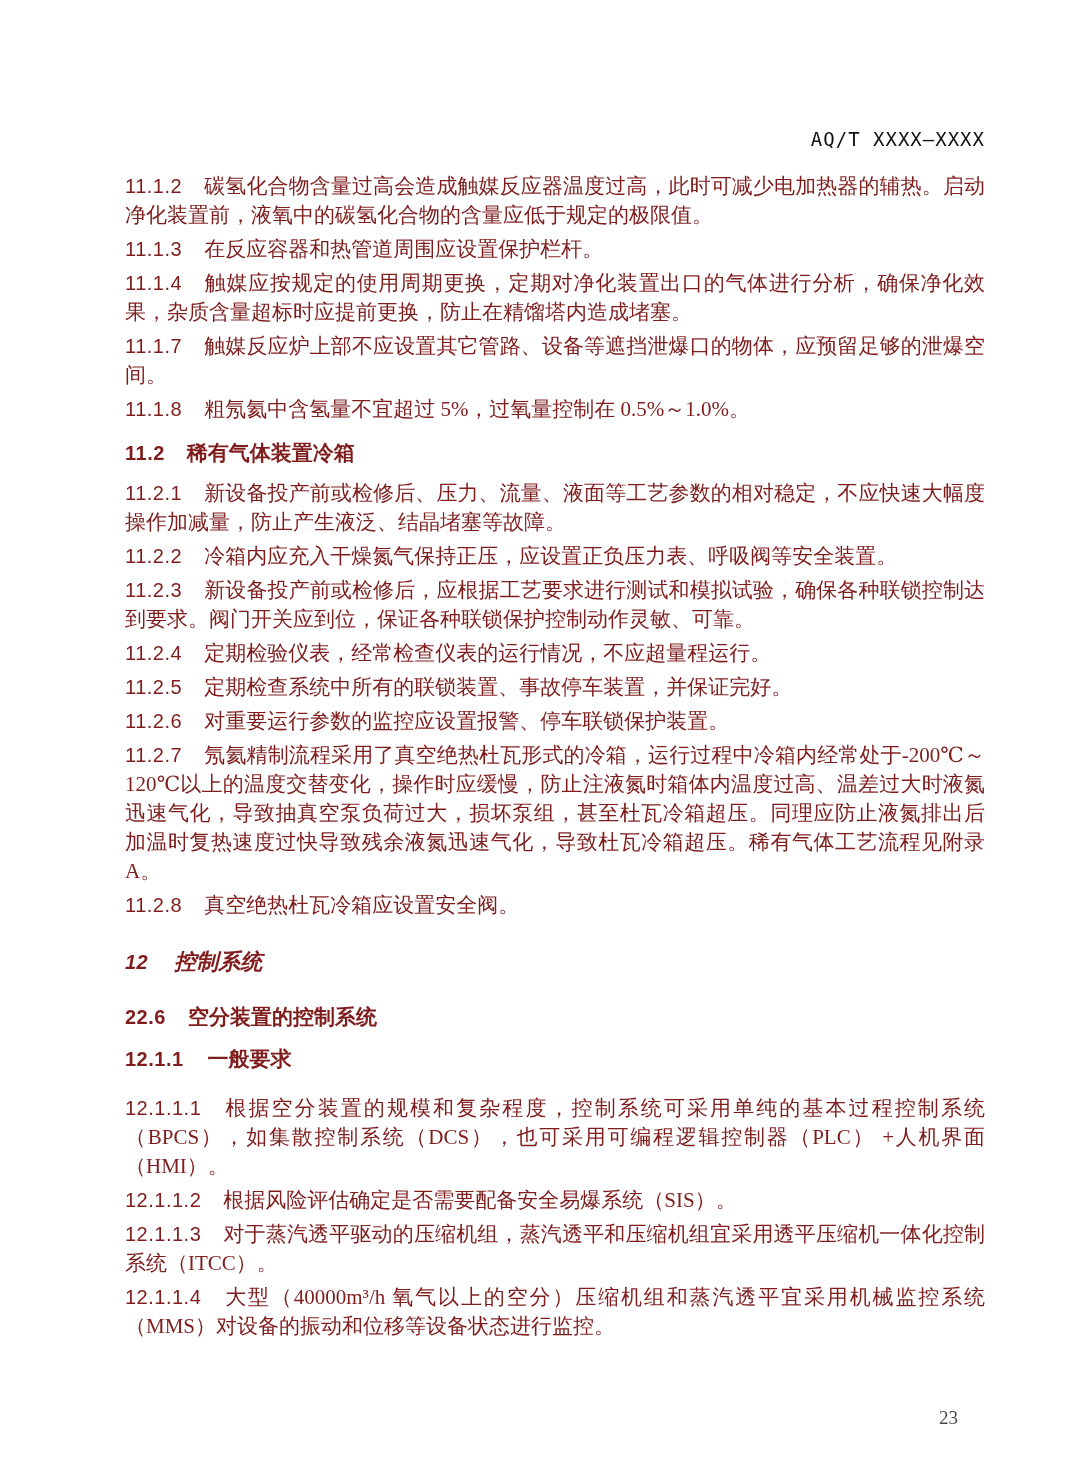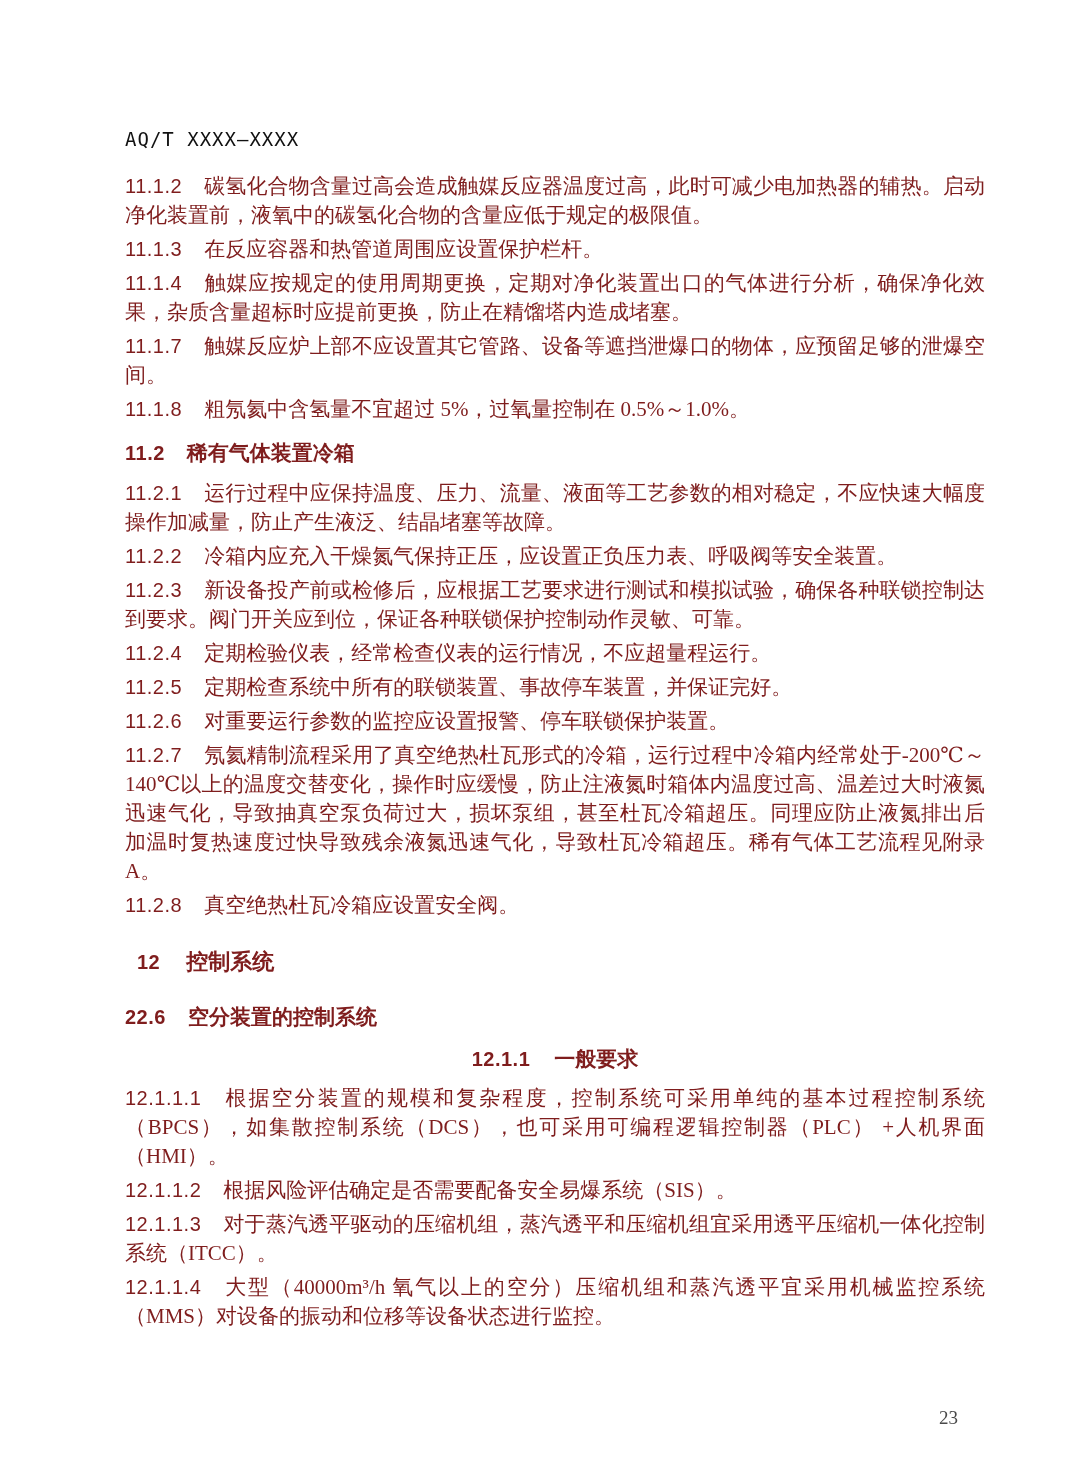--- a/index.html
+++ b/index.html
@@ -13,20 +13,21 @@
     height: 1459px;
     margin: 0 auto;
     background: #ffffff;
     color: #1f1f1f;
     font-family: "Liberation Serif", "DejaVu Serif", serif;
     box-sizing: border-box;
     padding: 128px 95px 0 125px;
     overflow: hidden;
   }
   .doc-header {
+    text-align: right;
     font-family: "DejaVu Sans Mono", "Liberation Mono", monospace;
     font-size: 19px;
     letter-spacing: 1px;
     color: #111111;
     margin: 0 0 22px 0;
   }
   .doc-body { width: 860px; }
   .para {
     margin: 0 0 5px 0;
     text-align: justify;
@@ -44,32 +45,32 @@
   }
   .para.heading1,
   .para.heading2,
   .para.heading3 {
     font-family: "Liberation Sans", "DejaVu Sans", sans-serif;
     font-weight: bold;
     text-align: left;
   }
   .para.heading1 {
     font-size: 22px;
-    margin: 27px 0 25px 12px;
+    margin: 27px 0 25px 0;
+    font-style: italic;
   }
   .para.heading1 .num { font-weight: bold; padding-right: 26px; }
   .para.heading2 {
     font-size: 21px;
     margin: 14px 0 11px 0;
   }
   .para.heading2 .num { font-weight: bold; }
   .para.heading3 {
     font-size: 21px;
-    margin: 12px 0 10px 0;
-    text-align: center;
+    margin: 12px 0 20px 0;
   }
   .para.heading3 .num { font-weight: bold; padding-right: 24px; }
   .page-footer {
     position: absolute;
     right: 95px;
     bottom: 30px;
     width: 200px;
     text-align: right;
     padding-right: 27px;
     box-sizing: border-box;
@@ -92,33 +93,33 @@
   <p class="para"><span class="num">11.1.4</span><span class="txt">触媒应按规定的使用周期更换，定期对净化装置出口的气体进行分析，确保净化效果，杂质含量超标时应提前更换，防止在精馏塔内造成堵塞。</span></p>
 
 
 
   <p class="para"><span class="num">11.1.7</span><span class="txt">触媒反应炉上部不应设置其它管路、设备等遮挡泄爆口的物体，应预留足够的泄爆空间。</span></p>
 
   <p class="para"><span class="num">11.1.8</span><span class="txt">粗氖氦中含氢量不宜超过 5%，过氧量控制在 0.5%～1.0%。</span></p>
 
   <p class="para heading2"><span class="num">11.2</span><span class="txt">稀有气体装置冷箱</span></p>
 
-  <p class="para"><span class="num">11.2.1</span><span class="txt">运行过程中应保持温度、压力、流量、液面等工艺参数的相对稳定，不应快速大幅度操作加减量，防止产生液泛、结晶堵塞等故障。</span></p>
+  <p class="para"><span class="num">11.2.1</span><span class="txt">新设备投产前或检修后、压力、流量、液面等工艺参数的相对稳定，不应快速大幅度操作加减量，防止产生液泛、结晶堵塞等故障。</span></p>
 
   <p class="para"><span class="num">11.2.2</span><span class="txt">冷箱内应充入干燥氮气保持正压，应设置正负压力表、呼吸阀等安全装置。</span></p>
 
   <p class="para"><span class="num">11.2.3</span><span class="txt">新设备投产前或检修后，应根据工艺要求进行测试和模拟试验，确保各种联锁控制达到要求。阀门开关应到位，保证各种联锁保护控制动作灵敏、可靠。</span></p>
 
   <p class="para"><span class="num">11.2.4</span><span class="txt">定期检验仪表，经常检查仪表的运行情况，不应超量程运行。</span></p>
 
   <p class="para"><span class="num">11.2.5</span><span class="txt">定期检查系统中所有的联锁装置、事故停车装置，并保证完好。</span></p>
 
   <p class="para"><span class="num">11.2.6</span><span class="txt">对重要运行参数的监控应设置报警、停车联锁保护装置。</span></p>
 
-  <p class="para"><span class="num">11.2.7</span><span class="txt">氖氦精制流程采用了真空绝热杜瓦形式的冷箱，运行过程中冷箱内经常处于-200℃～140℃以上的温度交替变化，操作时应缓慢，防止注液氮时箱体内温度过高、温差过大时液氮迅速气化，导致抽真空泵负荷过大，损坏泵组，甚至杜瓦冷箱超压。同理应防止液氮排出后加温时复热速度过快导致残余液氮迅速气化，导致杜瓦冷箱超压。稀有气体工艺流程见附录 A。</span></p>
+  <p class="para"><span class="num">11.2.7</span><span class="txt">氖氦精制流程采用了真空绝热杜瓦形式的冷箱，运行过程中冷箱内经常处于-200℃～120℃以上的温度交替变化，操作时应缓慢，防止注液氮时箱体内温度过高、温差过大时液氮迅速气化，导致抽真空泵负荷过大，损坏泵组，甚至杜瓦冷箱超压。同理应防止液氮排出后加温时复热速度过快导致残余液氮迅速气化，导致杜瓦冷箱超压。稀有气体工艺流程见附录 A。</span></p>
 
   <p class="para"><span class="num">11.2.8</span><span class="txt">真空绝热杜瓦冷箱应设置安全阀。</span></p>
 
   <p class="para heading1"><span class="num">12</span><span class="txt">控制系统</span></p>
 
   <p class="para heading2"><span class="num">22.6</span><span class="txt">空分装置的控制系统</span></p>
 
   <p class="para heading3"><span class="num">12.1.1</span><span class="txt">一般要求</span></p>
 
   <p class="para"><span class="num">12.1.1.1</span><span class="txt">根据空分装置的规模和复杂程度，控制系统可采用单纯的基本过程控制系统（BPCS），如集散控制系统（DCS），也可采用可编程逻辑控制器（PLC） +人机界面（HMI）。</span></p>

